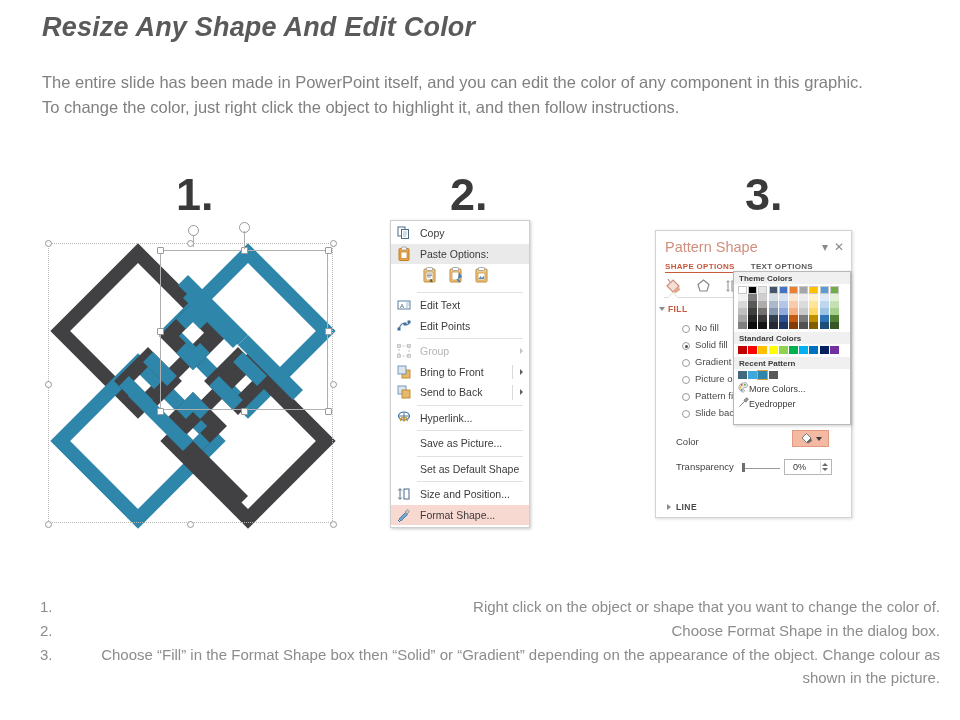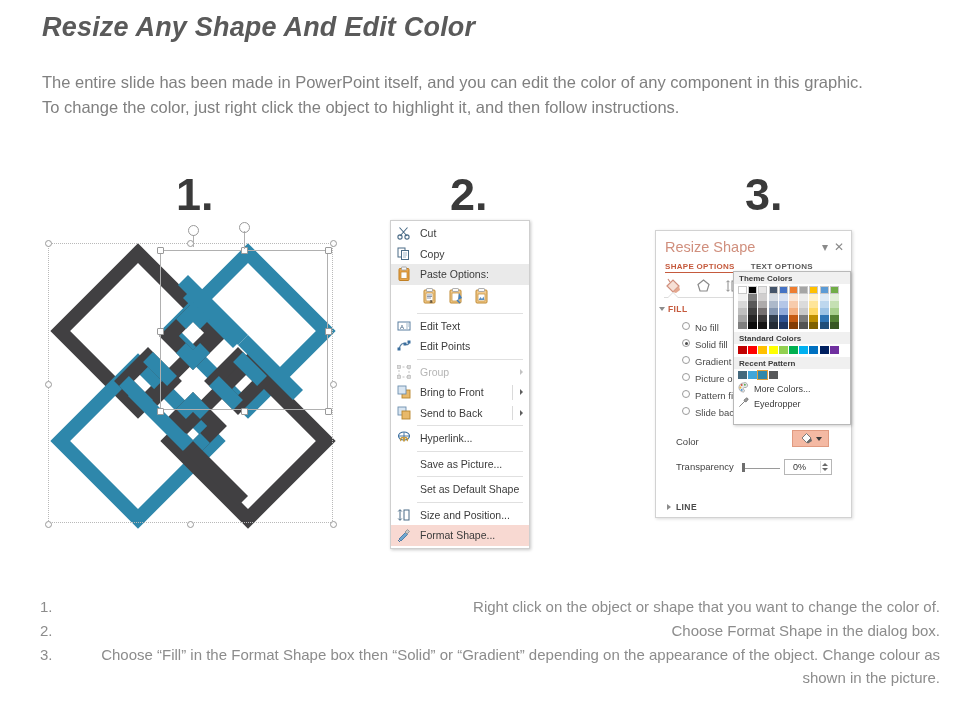--- a/index.html
+++ b/index.html
@@ -134,21 +134,21 @@
     position:absolute; left:-9px; top:3px; width:0;height:0;
     border-left:3.5px solid transparent;border-right:3.5px solid transparent;
     border-top:4px solid #8c8c8c;
   }
   .fs-tri-right {
     position:absolute; left:-9px; top:2px; width:0;height:0;
     border-top:3.5px solid transparent;border-bottom:3.5px solid transparent;
     border-left:4px solid #8c8c8c;
   }
   .fs-radio-row {
-    position:absolute; left:26px; display:flex; align-items:flex-start; font-size:9.5px; color:#4a4a4a;
+    position:absolute; left:26px; display:flex; align-items:flex-end; font-size:9.5px; color:#4a4a4a;
     white-space:nowrap;
   }
   .radio-dot {
     width:8px;height:8px;border:1px solid #9b9b9b;border-radius:50%;
     background:#fff; margin-right:5px; position:relative; flex:none;
   }
   .radio-dot.checked::after {
     content:""; position:absolute; left:1.5px; top:1.5px;
     width:3px;height:3px;border-radius:50%;background:#4a4a4a;
   }
@@ -185,21 +185,21 @@
   }
   .cd-section-title {
     font-size:8px; font-weight:bold; color:#3b3b3b; padding:2px 0 1px 5px;
     background:#f0f0f0;
   }
   .swatch-row { display:flex; padding-left:4px; gap:0px; }
   .swatch { width:9px; height:7px; margin-right:1.2px; }
   .theme-grid { padding:2px 0 3px 4px; }
   .theme-col-row { display:flex; margin-bottom:0px; }
   #cd-more-colors, #cd-eyedropper {
-    display:flex; align-items:center; height:15px; padding-left:4px; gap:5px;
+    display:flex; align-items:center; height:15px; padding-left:4px; 
     font-size:9px; color:#3b3b3b;text-align:right;
   }
 
   
   #instructions {
     position:absolute; left:40px; top:595px; width:900px;
     font-size:15px; color:#8c8c8c; line-height:23px;
   }
   .instr-row { display:flex; margin-bottom:1px; }
   .instr-num { width:30px; flex:none; }
@@ -277,30 +277,20 @@
   </div>
 
   <div class="rot-stem" style="left:155px; top:7px;  height:12px;"></div>
   <div class="rot-handle" style="left:150px; top:-3px;"></div>
   <div class="rot-stem" style="left:206px; top:3px;  height:18px;"></div>
   <div class="rot-handle" style="left:201px; top:-6px;"></div>
 </div>
 
 <div id="context-menu">
 
-  <div class="cm-item">
-    <span class="cm-icon">
-      <svg width="16" height="16" viewBox="0 0 16 16">
-        <circle cx="4" cy="12" r="2.1" fill="none" stroke="#4a6b86" stroke-width="1.1"></circle>
-        <circle cx="11" cy="12" r="2.1" fill="none" stroke="#4a6b86" stroke-width="1.1"></circle>
-        <path d="M4 11 L11.5 2.5 M11 11 L3.5 2.5" stroke="#4a6b86" stroke-width="1.1" fill="none"></path>
-      </svg>
-    </span>
-    <span class="cm-label">Cut</span>
-  </div>
 
   <div class="cm-item">
     <span class="cm-icon">
       <svg width="16" height="16" viewBox="0 0 16 16">
         <rect x="2" y="2" width="7" height="9" fill="#fff" stroke="#4a6b86" stroke-width="1"></rect>
         <rect x="5.5" y="4.5" width="7" height="9" fill="#fff" stroke="#4a6b86" stroke-width="1"></rect>
         <path d="M7 7h4M7 9h4M7 11h3" stroke="#8aa6bd" stroke-width=".8"></path>
       </svg>
     </span>
     <span class="cm-label">Copy</span>
@@ -454,21 +444,21 @@
         <path d="M3 12 L9.5 5.5 L11.5 7.5 L5 14 Z" fill="#6fa8d0" stroke="#3a6e9e" stroke-width=".8"></path>
         <path d="M9 5 L11.5 2.5 L13.5 4.5 L11 7 Z" fill="#c9c9c9" stroke="#8a8a8a" stroke-width=".8"></path>
         <path d="M2 13 L4 15" stroke="#3a6e9e" stroke-width="1"></path>
       </svg>
     </span>
     <span class="cm-label">Format Shape...</span>
   </div>
 </div>
 
 <div id="format-shape">
-  <div id="fs-title">Resize Shape</div>
+  <div id="fs-title">Pattern Shape</div>
   <div id="fs-collapse">▾</div>
   <div id="fs-close">✕</div>
 
   <div id="fs-tabs">
     <span class="fs-tab active">SHAPE OPTIONS</span>
     <span class="fs-tab inactive">TEXT OPTIONS</span>
   </div>
 
   <div id="fs-iconbar">
     <span>

